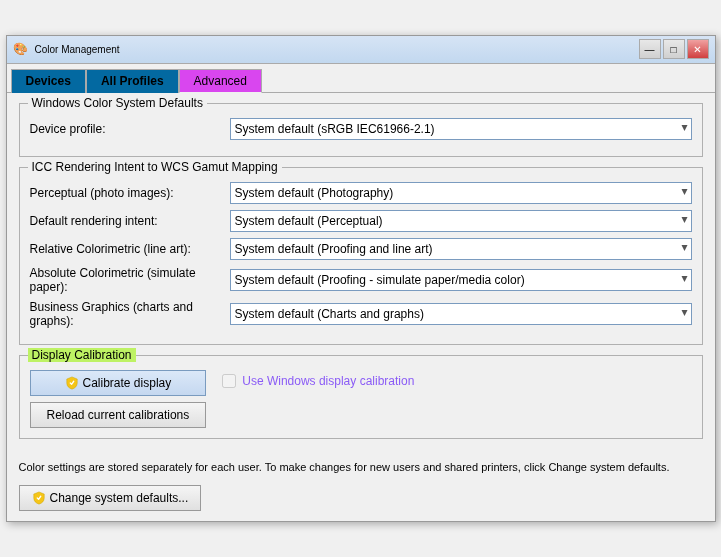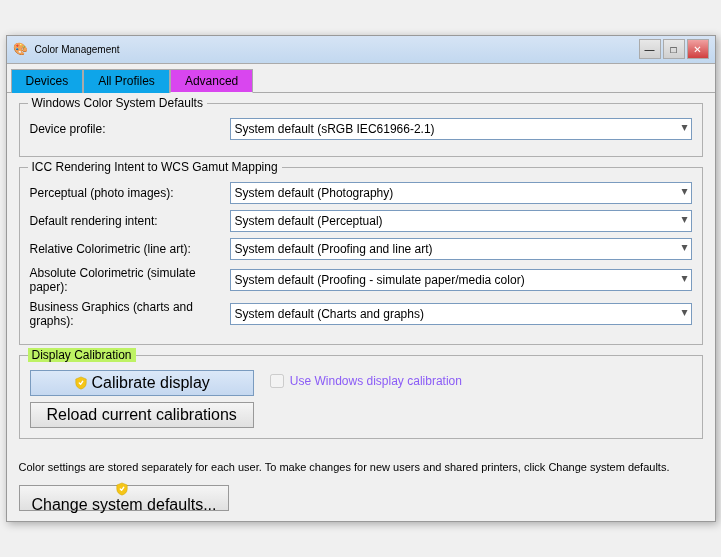--- a/index.html
+++ b/index.html
@@ -64,25 +64,26 @@
     .tabs-bar {
       display: flex;
       border-bottom: 1px solid #aaa;
       background: #f0f0f0;
       padding: 4px 4px 0 4px;
     }
     .tab {
       padding: 4px 14px;
       border: 1px solid #aaa;
       border-bottom: none;
-      background: #0ea5e9;
+      background: #0369a1;
       cursor: pointer;
       font-size: 12px;
       position: relative;
       top: 1px;
+      font-weight: bold;
     }
     .tab.active {
       background: #d946ef;
       border-bottom: 1px solid #f0f0f0;
       z-index: 1;
       font-weight: normal;
     }
     .content {
       padding: 10px 12px;
     }
@@ -163,21 +164,21 @@
       display: flex;
       flex-direction: column;
       gap: 6px;
     }
     .btn {
       padding: 4px 16px;
       height: 26px;
       border: 1px solid #999;
       background: linear-gradient(to bottom, #f5f5f5, #e0e0e0);
       cursor: pointer;
-      font-size: 16px;
+      font-size: 12px;
       display: flex;
       align-items: center;
       justify-content: center;
       min-width: 160px;
     }
     .btn-calibrate {
       background: linear-gradient(to bottom, #dbe8f8, #c5d8f0);
       border: 1px solid #7a9bbf;
     }
     .btn-icon {
@@ -309,21 +310,21 @@
           <label for="win-calib" style="color:#8b5cf6;">Use Windows display calibration</label>
         </div>
       </div>
     </div>
 
   </div>
 
   <div class="window-footer">
     <p class="info-text">Color settings are stored separately for each user. To make changes for new users and shared printers, click Change system defaults.</p>
     <div class="bottom-btn-row">
-      <button class="btn" style="min-width:auto;padding:4px 12px;flex-direction:column;">
+      <button class="btn" style="min-width:auto;padding:4px 12px;">
         <span class="btn-icon">
           <svg width="14" height="14" viewBox="0 0 16 16" xmlns="http://www.w3.org/2000/svg">
             <path d="M8 1L2 3.5V8c0 3.5 2.5 6 6 7 3.5-1 6-3.5 6-7V3.5L8 1z" fill="#f5c518" stroke="#c8a000" stroke-width="0.5"></path>
             <path d="M6 8l1.5 1.5L10 6" stroke="#ffffff" stroke-width="1.5" fill="none" stroke-linecap="round" stroke-linejoin="round"></path>
           </svg>
         </span>
         <span>Change system defaults...</span>
       </button>
     </div>
   </div>

